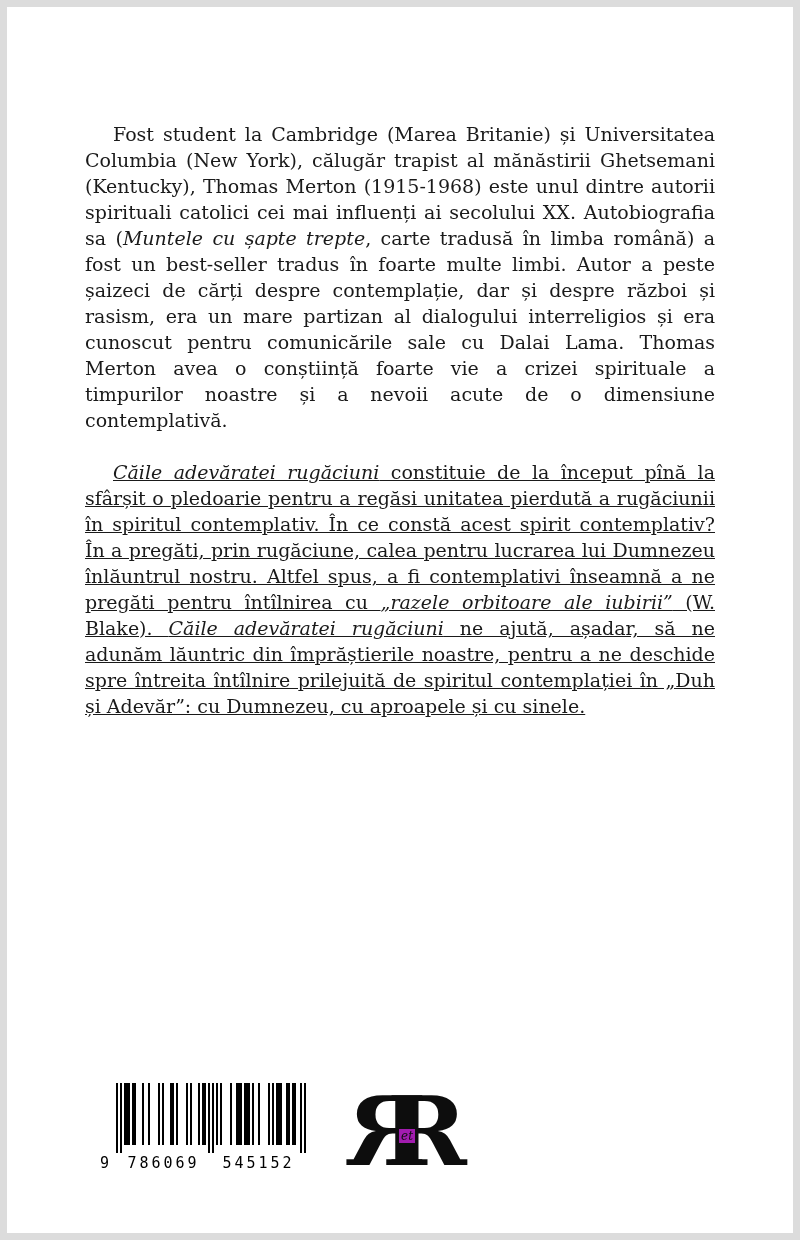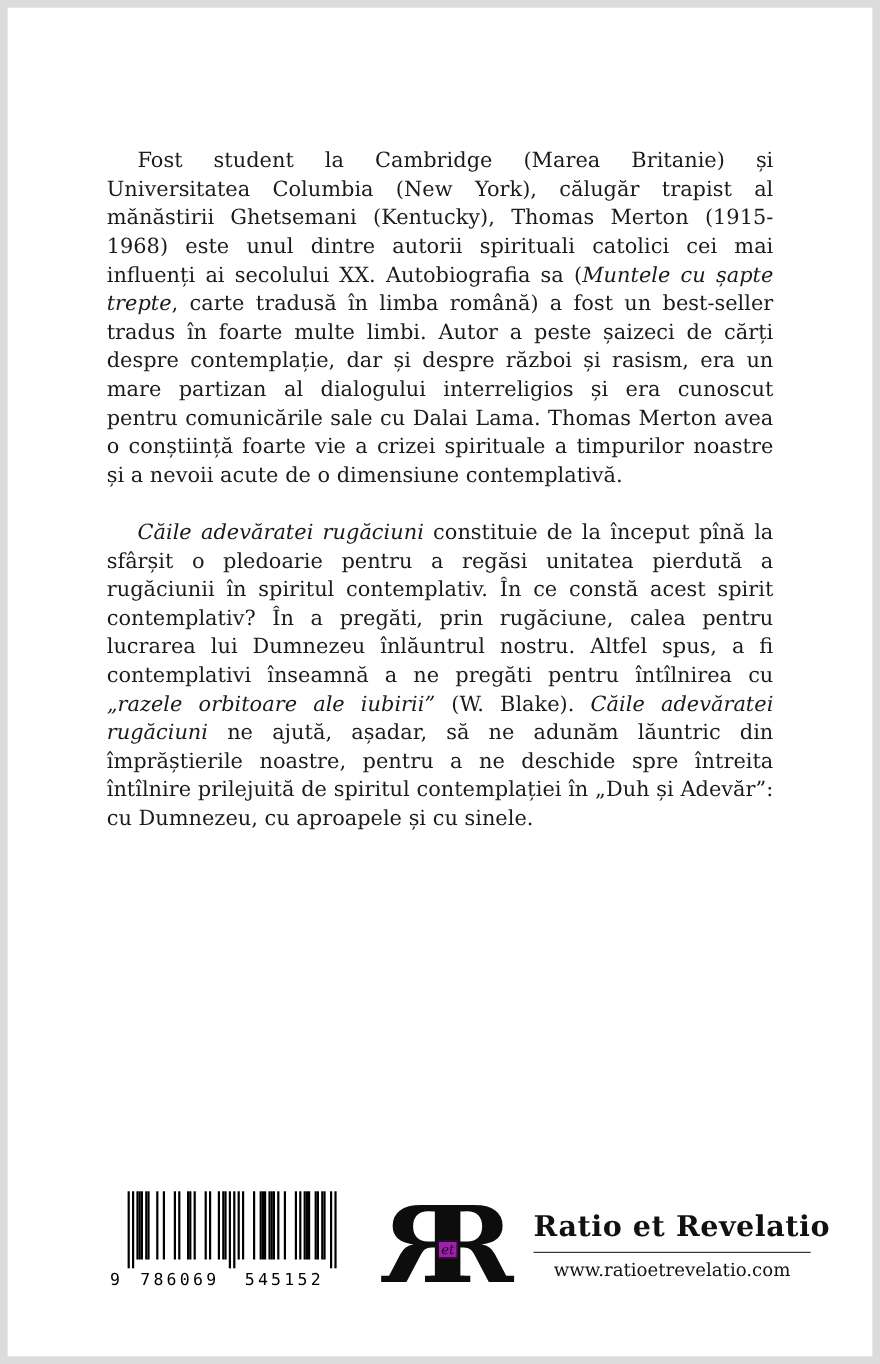--- a/index.html
+++ b/index.html
@@ -12,22 +12,22 @@
     position:absolute;inset:7px;
     background:#ffffff;
     color:#1a1a1a;
   }
   .text-block{
     position:absolute;
     left:78px;right:78px;top:114px;
     font-size:19px;line-height:26px;
     text-align:justify;
   }
-  .para{margin:12px;padding:0;text-indent:28px;}
-  .para + .para{margin-top:26px;}
+  .para{margin:0;padding:0;text-indent:28px;}
+  .para + .para{margin-top:26px;text-decoration:underline;}
   .it{font-style:italic;}
   .signature{
     margin:26px 0 0 0;
     text-align:right;
     text-indent:0;
   }
   
   .footer{position:absolute;left:0;right:0;top:1068px;height:130px;}
   
   .barcode{position:absolute;left:93px;top:8px;width:220px;}
@@ -193,20 +193,15 @@
         <span class="isbn-group">545152</span>
       </div>
     </div>
 
     <div class="logo">
       <span class="logo-r logo-r-left">R</span>
       <span class="logo-r logo-r-right">R</span>
       <span class="logo-et">et</span>
     </div>
 
-    <div class="pub-text">
-      <div class="pub-name">Ratio et Revelatio</div>
-      <div class="pub-divider"></div>
-      <div class="pub-site">www.ratioetrevelatio.com</div>
-    </div>
 
   </div>
 </div>
 
 </body></html>

